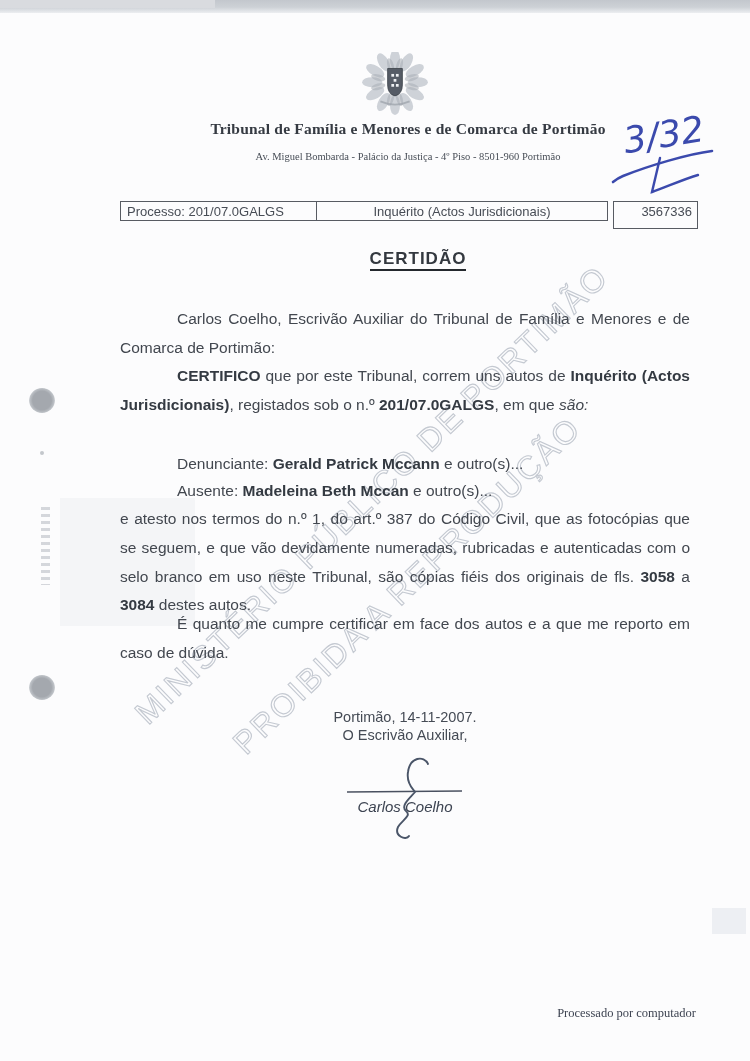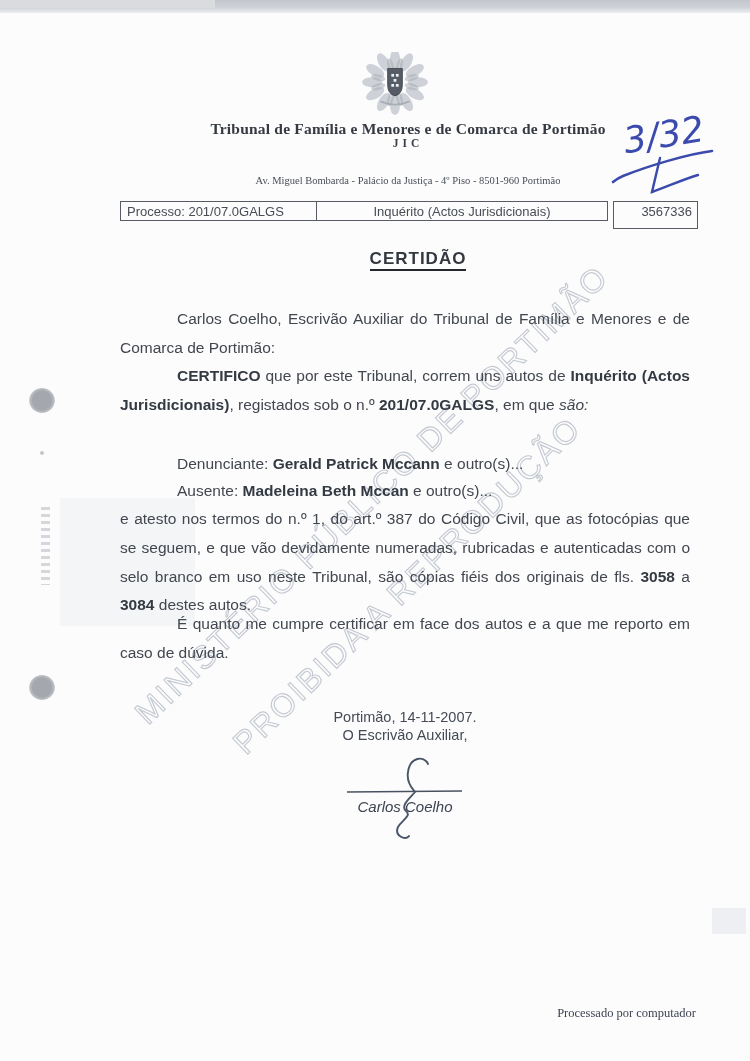--- a/index.html
+++ b/index.html
@@ -17,21 +17,21 @@
   }
   .scan-band-left{
     position:absolute; left:0; top:0; width:215px; height:8px;
     background:#d9dbdf; z-index:4;
   }
   
   .emblem{position:absolute; left:349px; top:52px; z-index:2;}
   .hline{position:absolute; left:66px; width:684px; text-align:center; z-index:2;}
   .court-name{top:120px; font-family:"Liberation Serif",serif; font-weight:700; font-size:15.5px; color:#353a42; letter-spacing:.2px;}
   .jic{top:137px; font-family:"Liberation Serif",serif; font-weight:700; font-size:11.5px; letter-spacing:4px; color:#3a3f47;}
-  .addr{top:151px; font-family:"Liberation Serif",serif; font-size:10.5px; color:#474d56; white-space:pre-wrap;margin-top:24px;}
+  .addr{top:151px; font-family:"Liberation Serif",serif; font-size:10.5px; color:#474d56; white-space:pre-wrap;}
   .contacts{top:163px; font-family:"Liberation Serif",serif; font-size:10.5px; color:#474d56; white-space:pre-wrap;}
   
   .hand{position:absolute; left:598px; top:104px; z-index:4;}
   
   .pbar-a{
     position:absolute; left:120px; top:201px; width:488px; height:20px;
     border:1px solid #575b62; box-sizing:border-box; display:flex; z-index:2;
     font-size:13px; color:#474c55;
   }
   .pbar-a .c1{width:196px; border-right:1px solid #575b62; padding:2px 0 0 6px; box-sizing:border-box;}
@@ -124,21 +124,20 @@
       <rect x="46" y="24" width="3" height="3"></rect>
       <rect x="51" y="24" width="3" height="3"></rect>
       <rect x="48.5" y="29.5" width="3" height="3"></rect>
       <rect x="46" y="35" width="3" height="3"></rect>
       <rect x="51" y="35" width="3" height="3"></rect>
     </g>
     <path d="M34,54 Q50,61 66,54" fill="none" stroke="#9aa0a8" stroke-width="2" opacity="0.7"></path>
   </svg>
 
   <div class="hline court-name">Tribunal de Família e Menores e de Comarca de Portimão</div>
-  <div class="hline jic">JIC</div>
   <div class="hline addr">Av. Miguel Bombarda - Palácio da Justiça - 4º Piso - 8501-960 Portimão</div>
 
   <svg class="hand" width="130" height="108" viewBox="0 0 130 108">
     <text x="26" y="44" transform="rotate(-9 60 35)" font-family="DejaVu Sans, sans-serif" font-style="italic" font-size="36" fill="#3b4aad">3/32</text>
     <path d="M15,78 q5,-4 10,-6 C50,62 90,50 114,47" fill="none" stroke="#3b4aad" stroke-width="2.6" stroke-linecap="round"></path>
     <path d="M62,54 L54,88 C66,84 86,75 100,71" fill="none" stroke="#3b4aad" stroke-width="2.4" stroke-linecap="round"></path>
   </svg>
 
   <div class="pbar-a">
     <div class="c1">Processo: 201/07.0GALGS</div>

